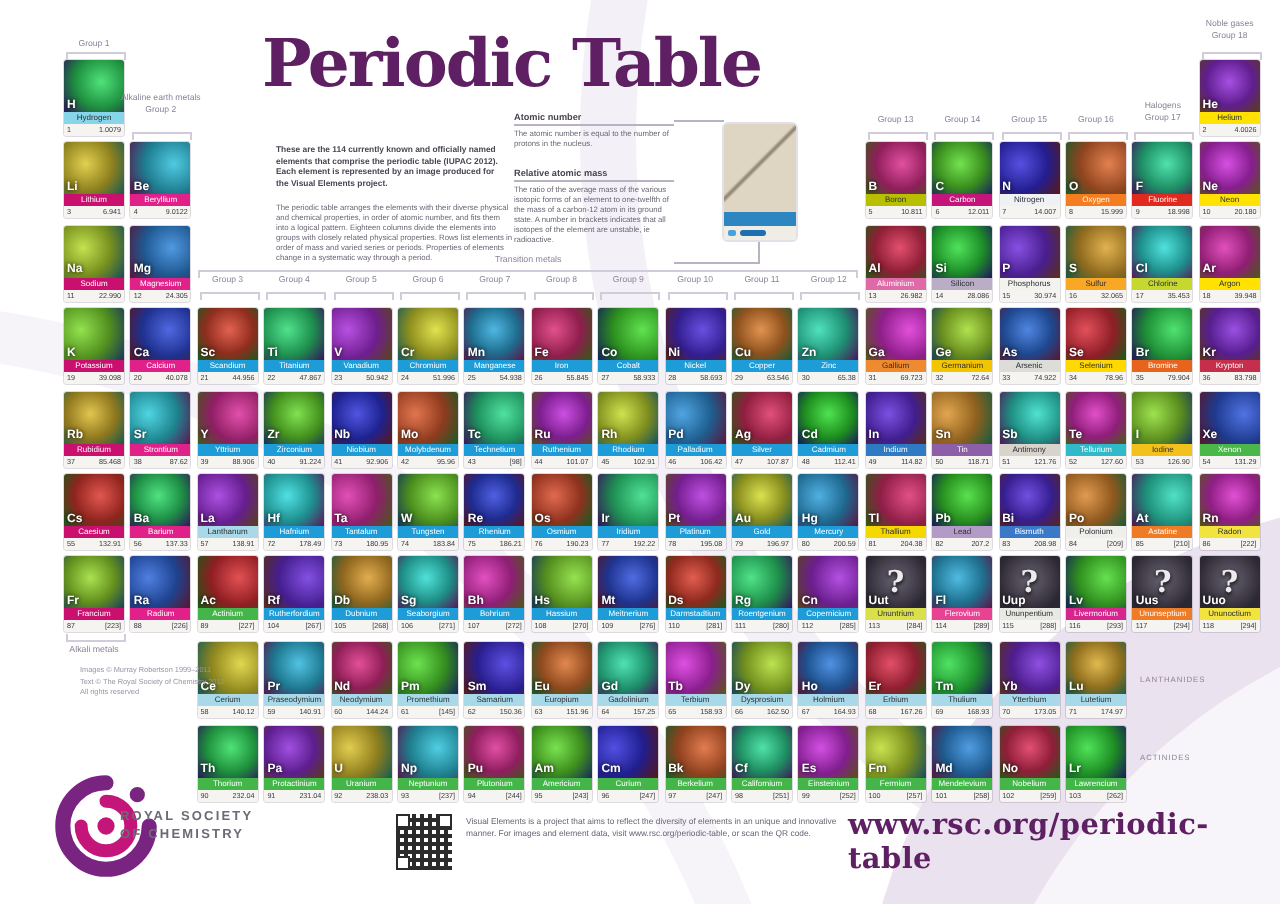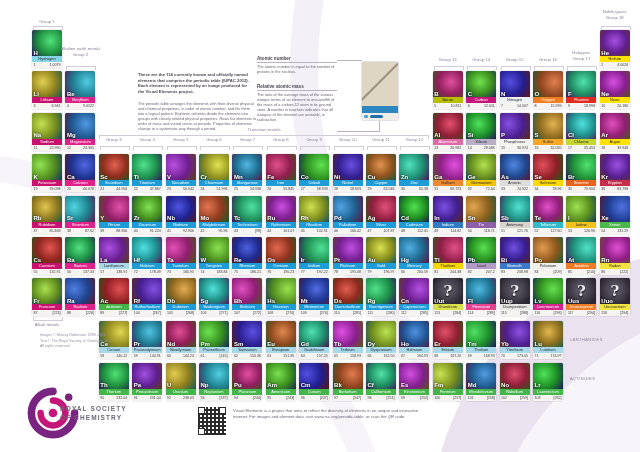--- a/index.html
+++ b/index.html
@@ -71,20 +71,21 @@
 </head>
 <body>
 
 <div class="poster">
 
   <div class="bg arc1"></div>
   <div class="bg arc2"></div>
   <div class="bg blob1"></div>
   <div class="bg blob2"></div>
 
+  <div class="abs title">Periodic Table</div>
   <div class="abs introB">These are the 114 currently known and officially named elements that comprise the periodic table (IUPAC 2012). Each element is represented by an image produced for the Visual Elements project.</div>
   <div class="abs introR">The periodic table arranges the elements with their diverse physical and chemical properties, in order of atomic number, and fits them into a logical pattern. Eighteen columns divide the elements into groups with closely related physical properties. Rows list elements in order of mass and varied series or periods. Properties of elements change in a systematic way through a period.</div>
 
   <div class="abs legend lg1">
     <h4>Atomic number</h4>
     <p>The atomic number is equal to the number of protons in the nucleus.</p>
   </div>
   <div class="abs legend lg2">
     <h4>Relative atomic mass</h4>
     <p>The ratio of the average mass of the various isotopic forms of an element to one-twelfth of the mass of a carbon-12 atom in its ground state. A number in brackets indicates that all isotopes of the element are unstable, ie radioactive.</p>
@@ -1386,13 +1387,14 @@
     <div>ROYAL SOCIETY</div>
     <div>OF CHEMISTRY</div>
   </div>
 
   <div class="abs qr">
     <div class="qrEye" style="left:0;top:0"></div>
     <div class="qrEye" style="right:0;top:0"></div>
     <div class="qrEye" style="left:0;bottom:0"></div>
   </div>
   <div class="abs caption">Visual Elements is a project that aims to reflect the diversity of elements in an unique and innovative manner. For images and element data, visit www.rsc.org/periodic-table, or scan the QR code.</div>
+  <div class="abs url">www.rsc.org/periodic-table</div>
 </div>
 
 </body></html>

